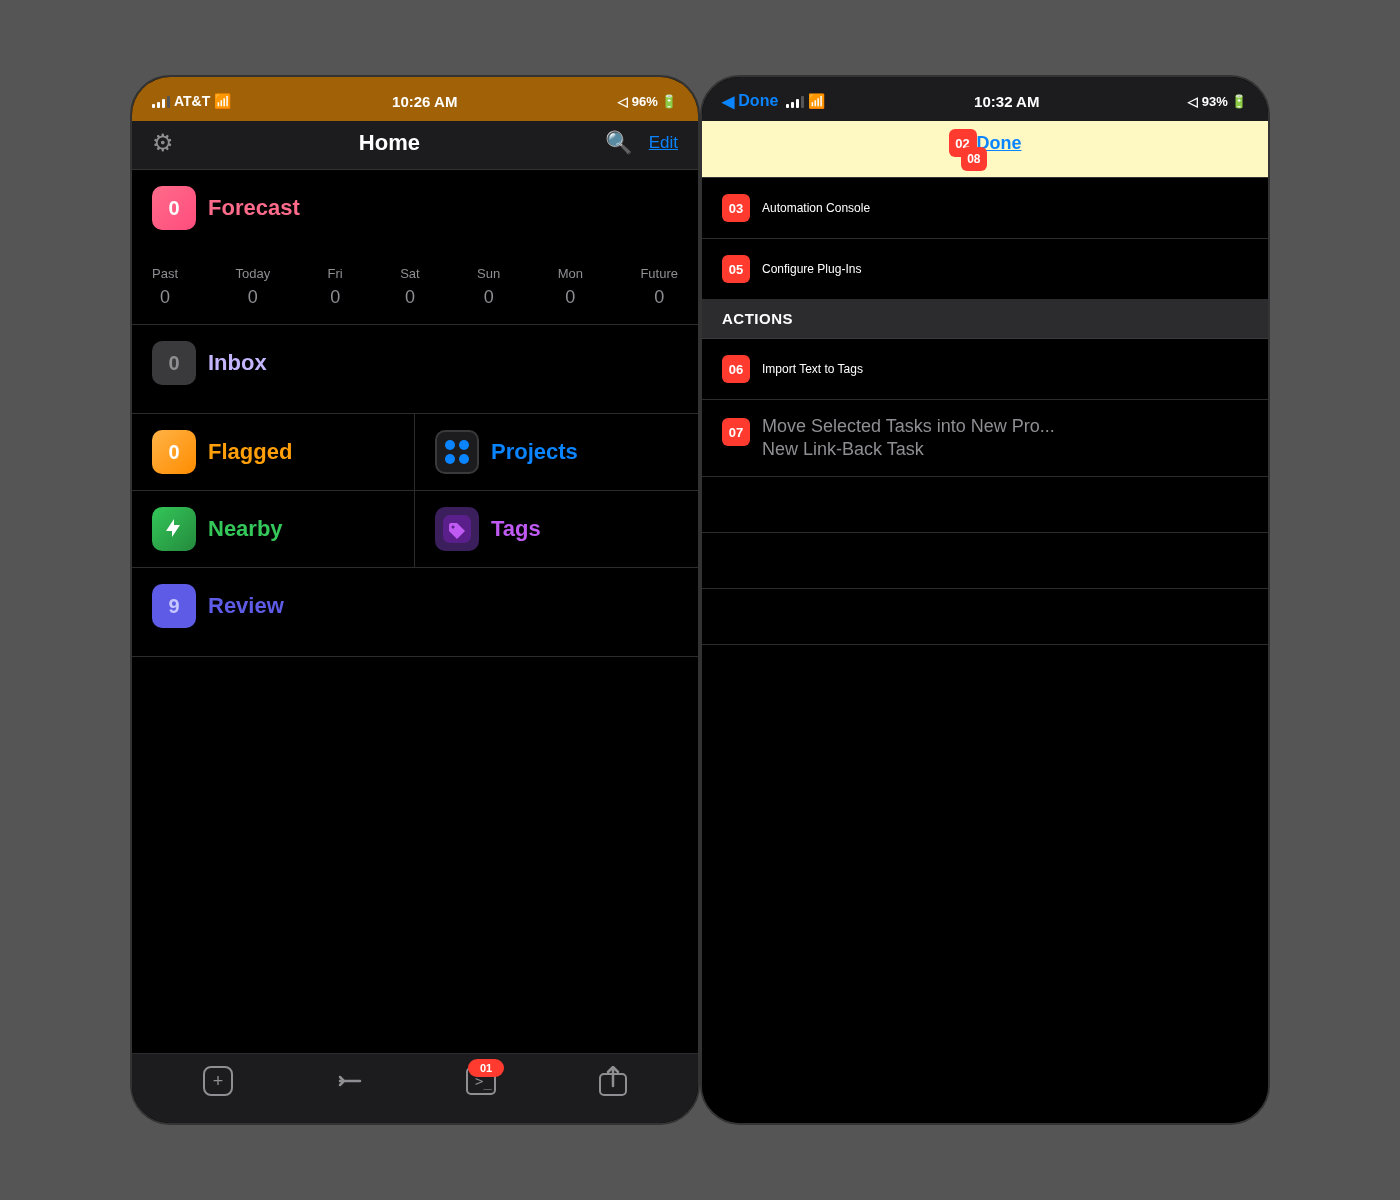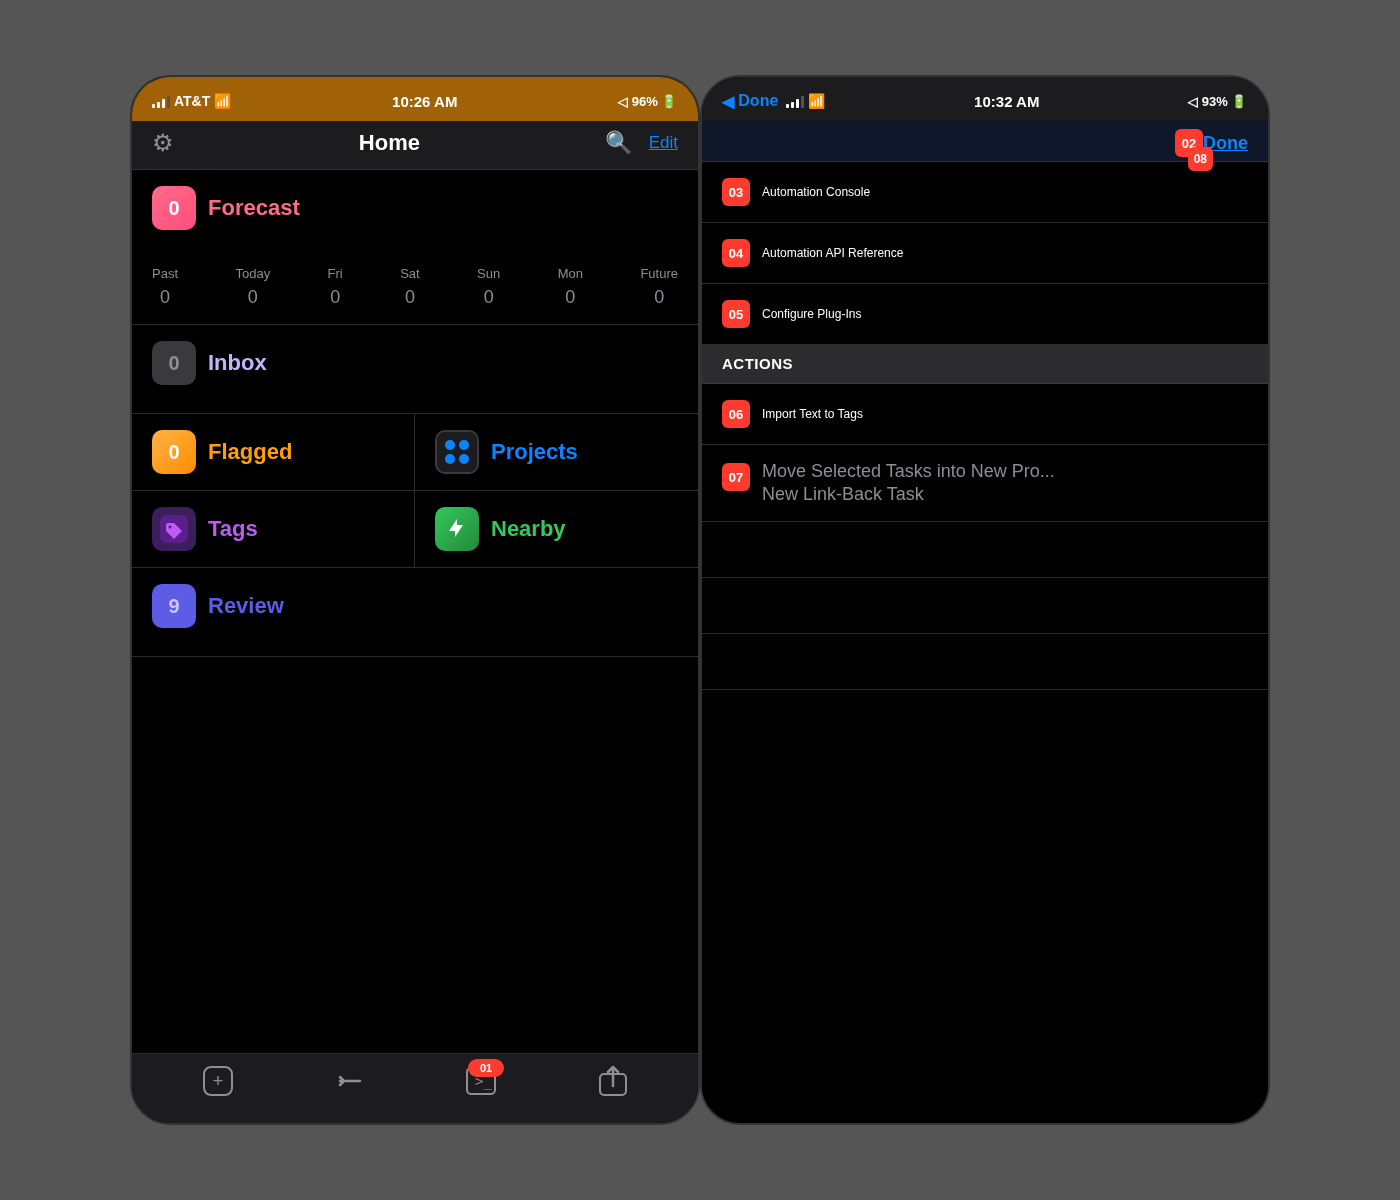--- a/index.html
+++ b/index.html
@@ -251,24 +251,24 @@
       align-items: center;
       padding: 12px 20px 8px;
       color: #fff;
       font-size: 14px;
       font-weight: 600;
       background: #1c1c1e;
       height: 44px;
     }
     .right-nav {
       display: flex;
-      justify-content: flex-end;
-      align-items: center;
-      padding: 8px 20px 4px;
-      background: #0f172a;
+      justify-content: center;
+      align-items: center;
+      padding: 8px 20px 20px;
+      background: #fef9c3;
       border-bottom: 1px solid #333;
     }
     .right-main {
       flex: 1;
       background: #000;
       overflow-y: auto;
     }
 
     
     .num-badge {
@@ -459,36 +459,36 @@
               <div class="dot"></div>
               <div class="dot" style="background:#0a84ff;"></div>
             </div>
           </div>
           <span class="section-title projects-title">Projects</span>
         </div>
       </div>
 
       <div class="grid-section">
         <div class="grid-item">
+          <div class="app-icon nearby-icon">
+            <svg width="24" height="24" viewBox="0 0 24 24" fill="white">
+              <path d="M12 2L4 14h6v6l8-12h-6z"></path>
+            </svg>
+          </div>
+          <span class="section-title nearby-title">Nearby</span>
+        </div>
+        <div class="grid-item">
           <div class="tags-icon">
             <svg width="28" height="28" viewBox="0 0 28 28" fill="none">
               <rect width="28" height="28" rx="7" fill="#5a1f8a"></rect>
               <path d="M6 10a2 2 0 012-2h6l8 8-8 8-8-8V10z" fill="#bf5af2"></path>
               <circle cx="10" cy="12" r="1.5" fill="#5a1f8a"></circle>
             </svg>
           </div>
           <span class="section-title tags-title">Tags</span>
-        </div>
-        <div class="grid-item">
-          <div class="app-icon nearby-icon">
-            <svg width="24" height="24" viewBox="0 0 24 24" fill="white">
-              <path d="M12 2L4 14h6v6l8-12h-6z"></path>
-            </svg>
-          </div>
-          <span class="section-title nearby-title">Nearby</span>
         </div>
       </div>
 
       <div class="simple-section">
         <div class="section-header">
           <div class="app-icon review-icon">
             <span>9</span>
           </div>
           <span class="section-title review-title">Review</span>
         </div>
@@ -554,24 +554,20 @@
       <button class="nav-btn" style="font-weight:700;font-size:18px;">Done</button>
     </div>
 
     <div class="right-main">
 
       <div class="menu-item">
         <div class="num-badge">03</div>
         <span class="menu-item-text">Automation Console</span>
       </div>
 
-      <div class="menu-item">
-        <div class="num-badge">04</div>
-        <span class="menu-item-text">Automation API Reference</span>
-      </div>
 
       <div class="menu-item">
         <div class="num-badge">05</div>
         <span class="menu-item-text">Configure Plug-Ins</span>
       </div>
 
       <div class="section-header-row">
         <span class="section-header-text">ACTIONS</span>
       </div>
 

